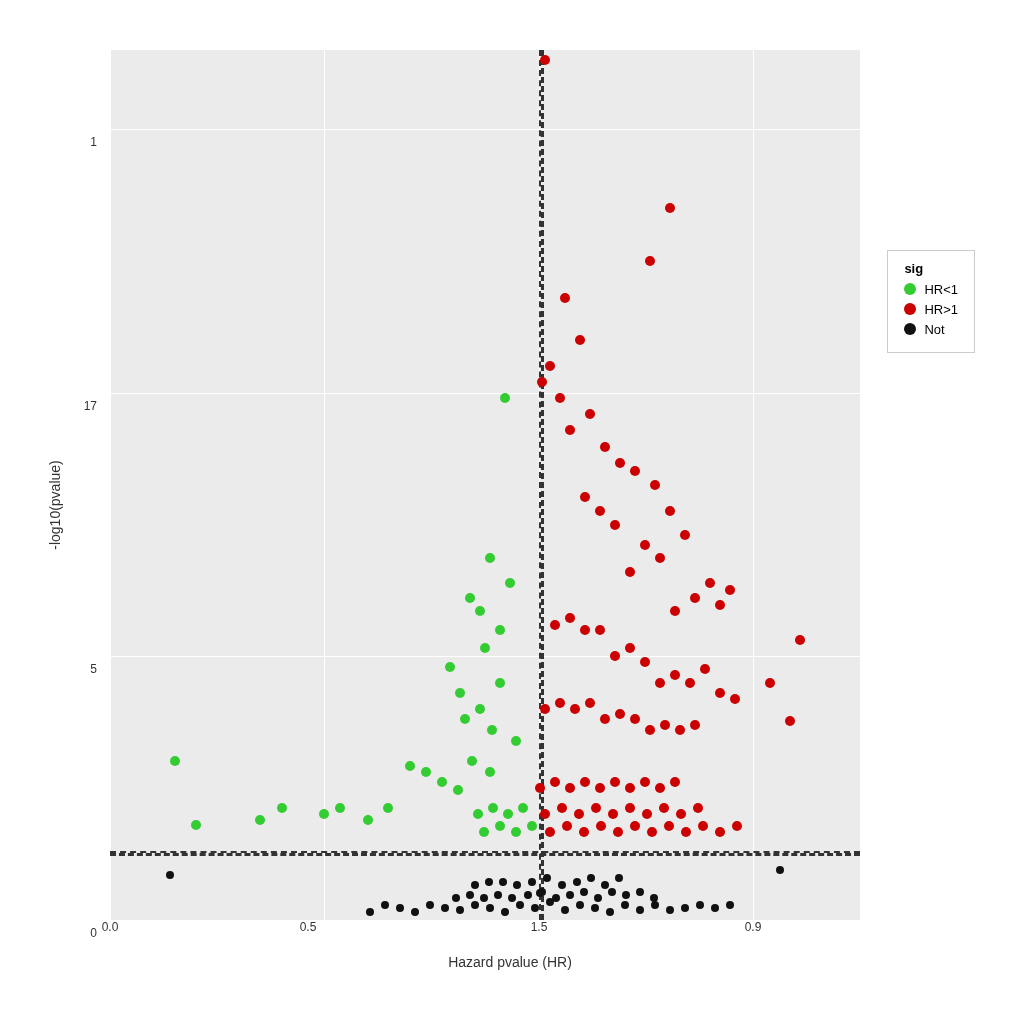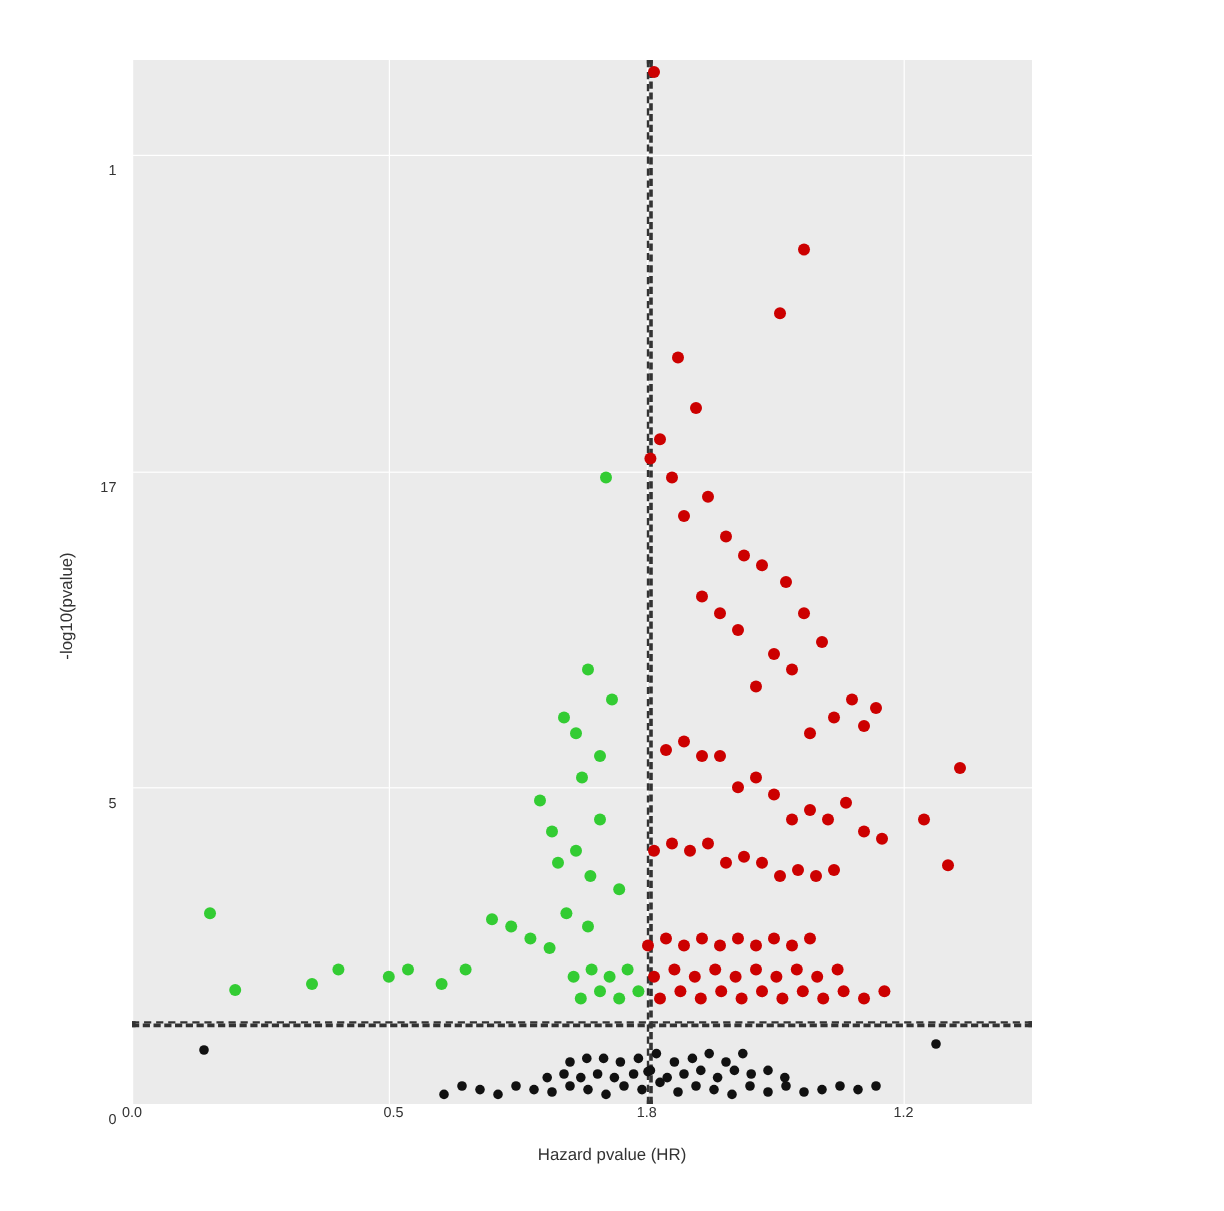--- a/index.html
+++ b/index.html
@@ -375,27 +375,42 @@
 
       <div class="dot" style="width:10px;height:10px;background:#33cc33;left:300px;top:716px;"></div>
       <div class="dot" style="width:10px;height:10px;background:#33cc33;left:316px;top:722px;"></div>
       <div class="dot" style="width:10px;height:10px;background:#33cc33;left:332px;top:732px;"></div>
       <div class="dot" style="width:10px;height:10px;background:#33cc33;left:348px;top:740px;"></div>
 
     </div>
 
     <div style="position:absolute; left:70px; top:890px; width:750px;">
       <span style="position:absolute; left:0; transform:translateX(-50%); font-size:12px; color:#333;">0.0</span>
-      <span style="position:absolute; left:218px; transform:translateX(-50%); font-size:12px; color:#333;">0.5</span>
-      <span style="position:absolute; left:429px; transform:translateX(-50%); font-size:12px; color:#333;">1.8</span>
-      <span style="position:absolute; left:643px; transform:translateX(-50%); font-size:12px; color:#333;">1.2</span>
+      <span style="position:absolute; left:198px; transform:translateX(-50%); font-size:12px; color:#333;">0.5</span>
+      <span style="position:absolute; left:429px; transform:translateX(-50%); font-size:12px; color:#333;">1.5</span>
+      <span style="position:absolute; left:643px; transform:translateX(-50%); font-size:12px; color:#333;">0.9</span>
     </div>
 
     <div style="position:absolute; left:0; top:20px; width:65px;">
       <span style="position:absolute; right:8px; top:869px; transform:translateY(50%); font-size:12px; color:#333;">0</span>
       <span style="position:absolute; right:8px; top:605px; transform:translateY(50%); font-size:12px; color:#333;">5</span>
       <span style="position:absolute; right:8px; top:342px; transform:translateY(50%); font-size:12px; color:#333;">17</span>
       <span style="position:absolute; right:8px; top:78px; transform:translateY(50%); font-size:12px; color:#333;">1</span>
     </div>
 
+    <div class="legend" style="right:5px; top:220px;">
+      <div class="legend-title">sig</div>
+      <div class="legend-item">
+        <div class="legend-dot" style="background:#33cc33;"></div>
+        <span>HR&lt;1</span>
+      </div>
+      <div class="legend-item">
+        <div class="legend-dot" style="background:#cc0000;"></div>
+        <span>HR&gt;1</span>
+      </div>
+      <div class="legend-item">
+        <div class="legend-dot" style="background:#111111;"></div>
+        <span>Not</span>
+      </div>
+    </div>
 
   </div>
 </div>
 
 </body></html>

